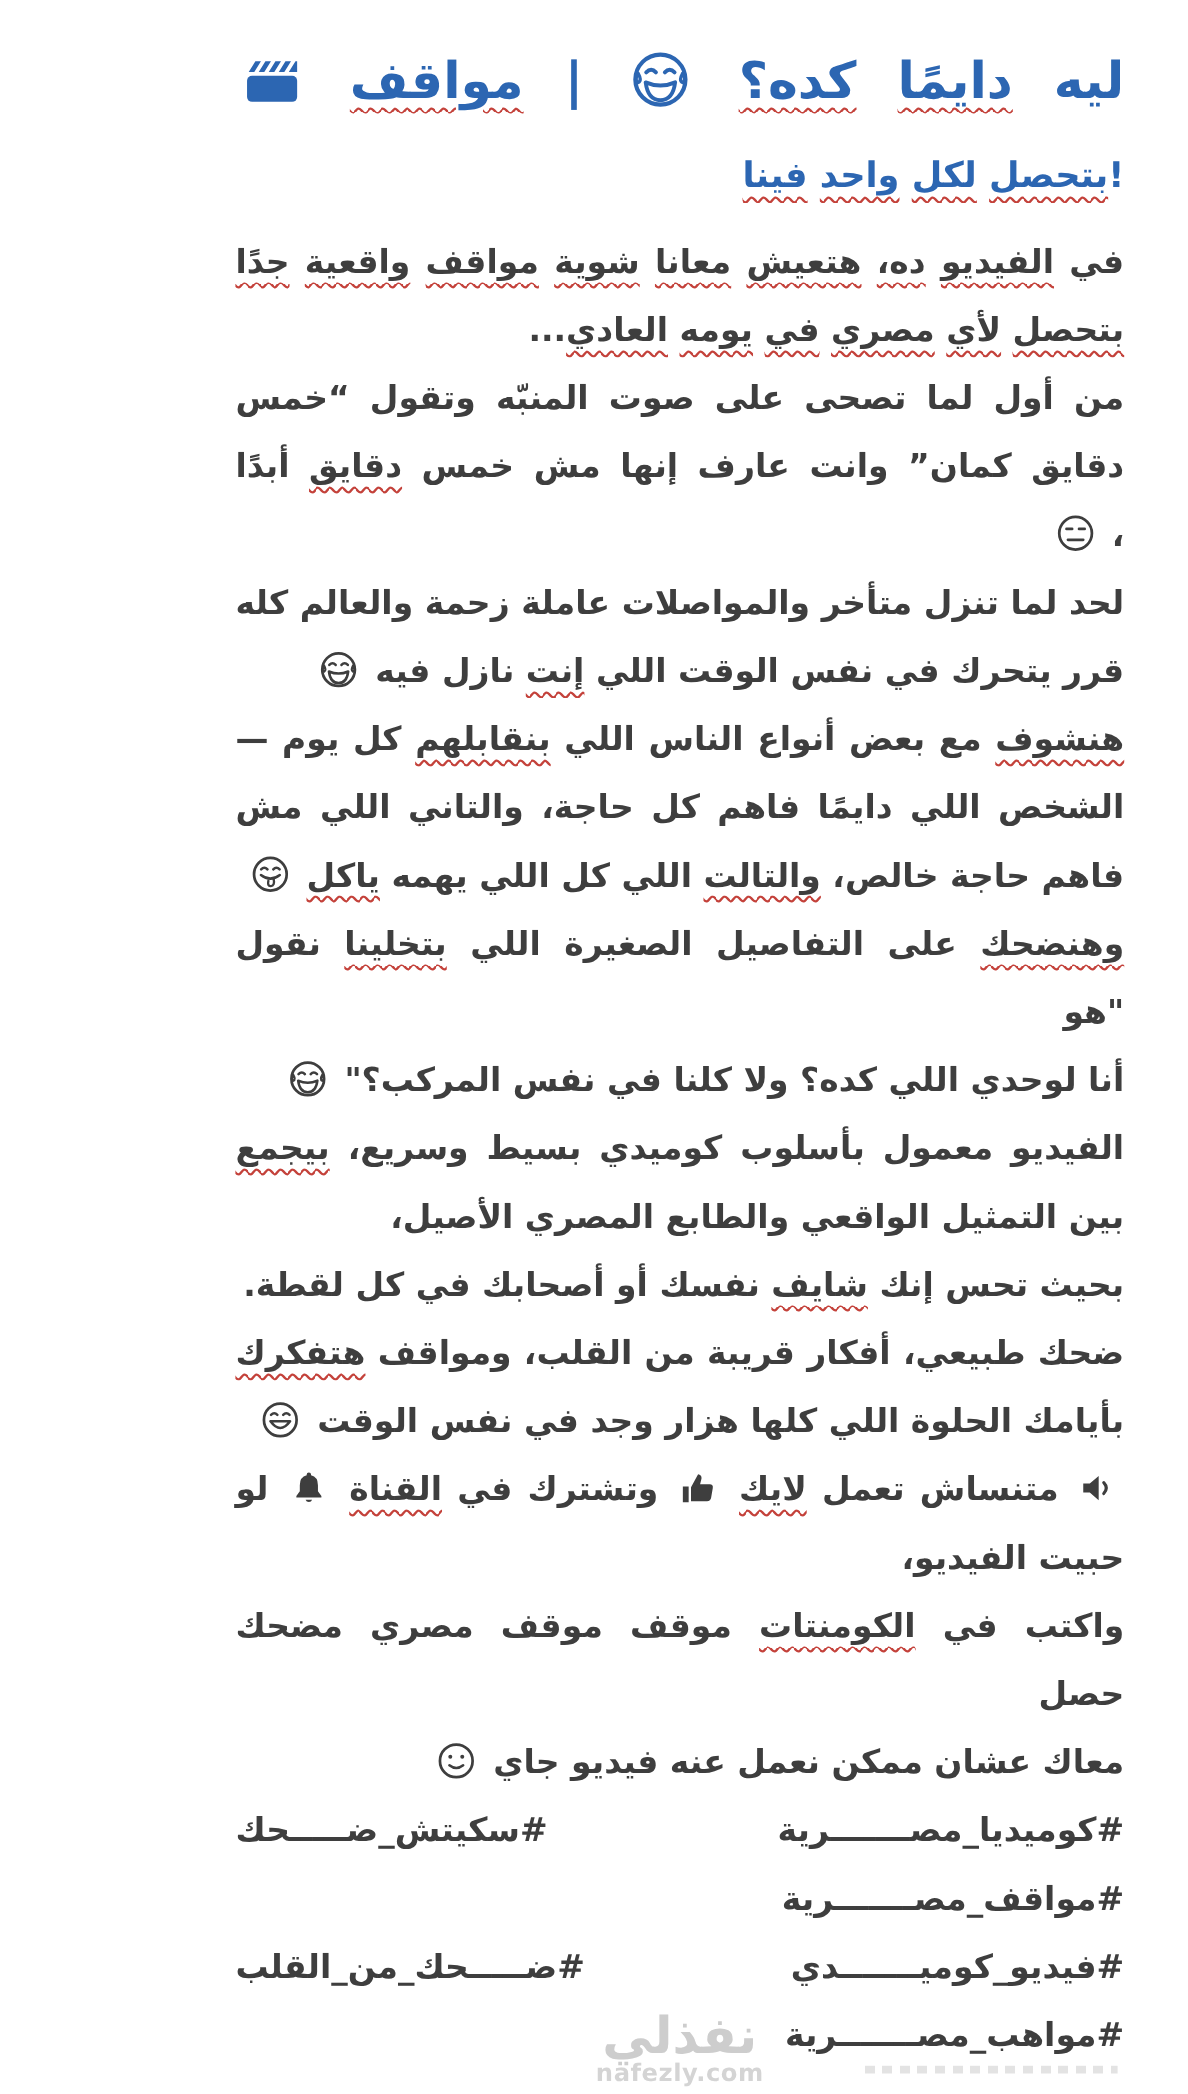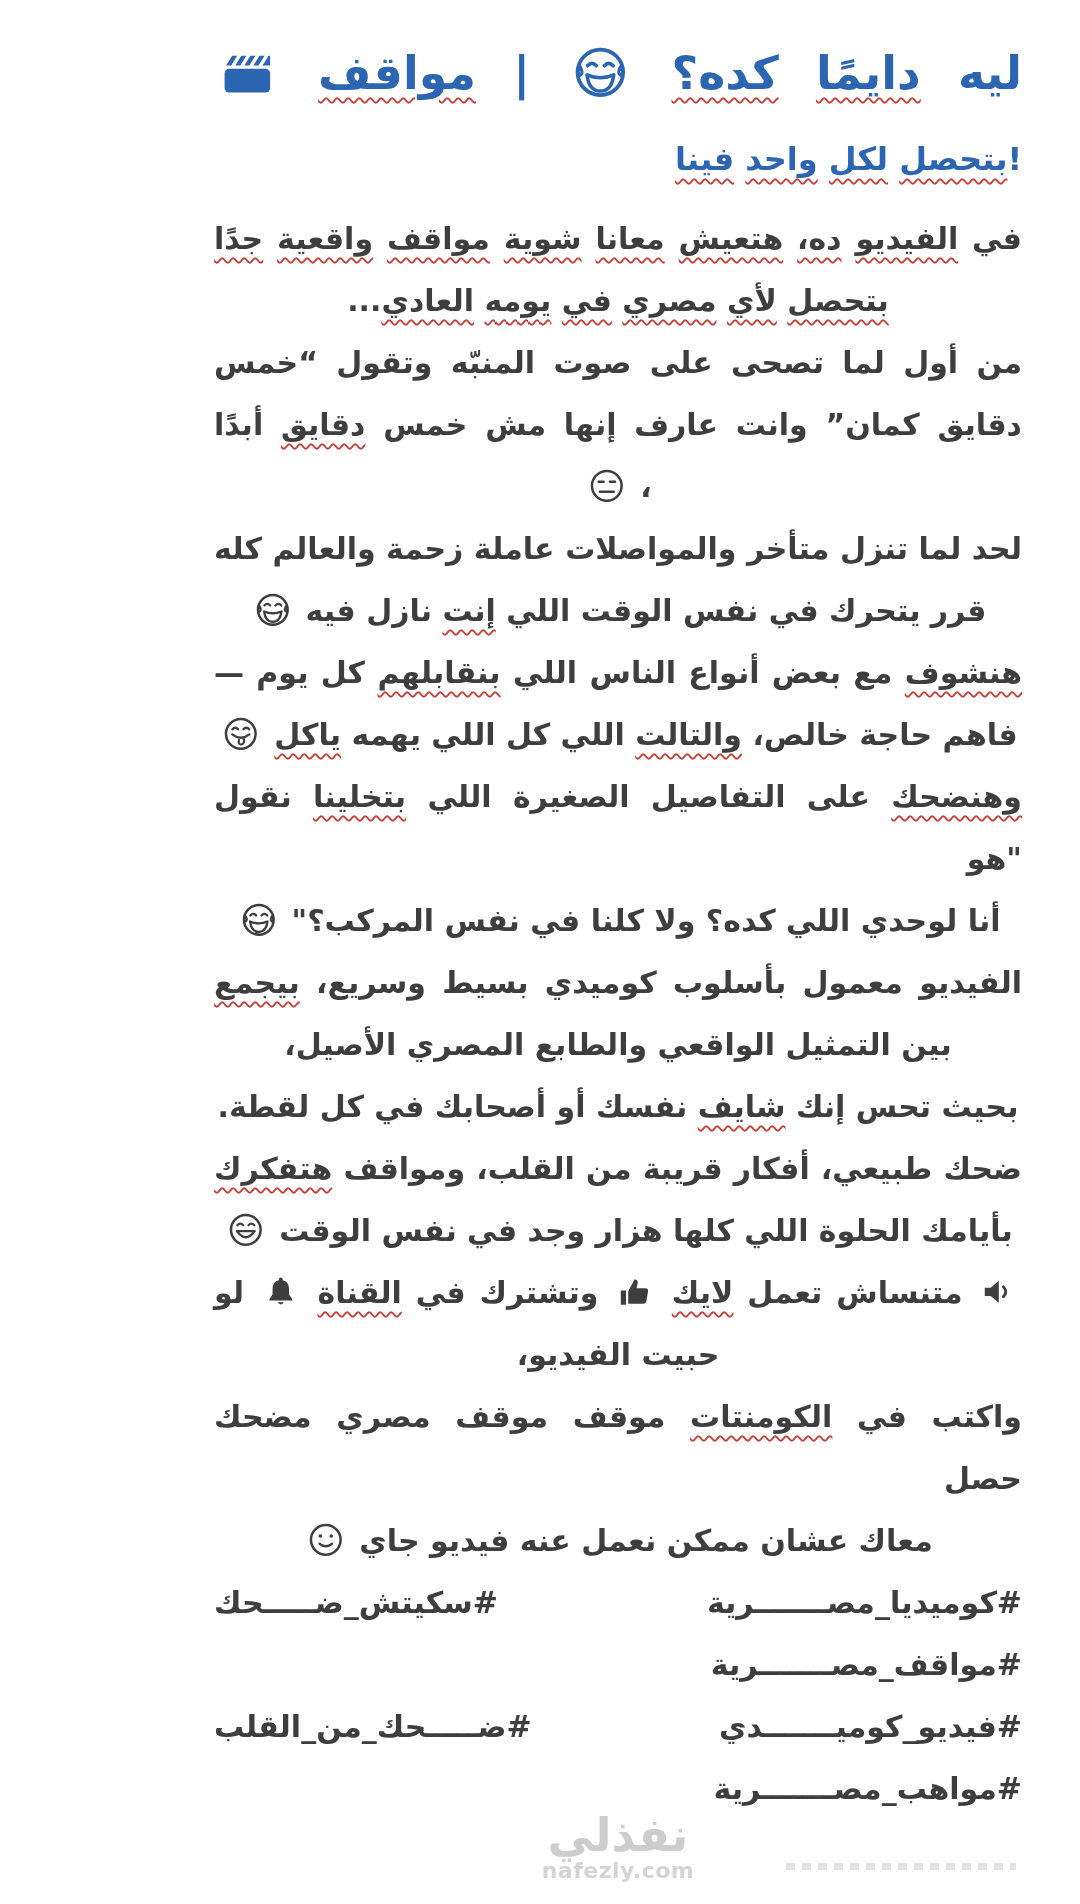--- a/index.html
+++ b/index.html
@@ -34,21 +34,21 @@
     line-height:66px;
     text-align:right;
   }
   .body{
     margin-top:16px;
     color:var(--ink);
     font-size:30px;
   }
   .line{
     line-height:62px;
-    text-align:center;
+    text-align:right;
   }
   .line.just{
     text-align:justify;
     text-align-last:justify;
   }
   .sq{
     text-decoration-line:underline;
     text-decoration-style:wavy;
     text-decoration-color:var(--squiggle);
     text-decoration-thickness:1.5px;
@@ -56,21 +56,21 @@
   }
   .emo{
     width:1.32em;height:1.32em;
     vertical-align:-0.3em;
     margin:0 3px;
     fill:currentColor;
   }
   .watermark{
     position:absolute;
     left:0;right:0;
-    bottom:20px;
+    bottom:5px;
     text-align:center;
     color:var(--watermark);
   }
   .wm-logo{
     font-size:46px;
     line-height:46px;
     letter-spacing:1px;
     color:#cdcdcd;
   }
   .wm-domain{
@@ -165,20 +165,21 @@
         <div class="line just"><span>من أول لما تصحى على صوت المنبّه وتقول “خمس</span></div>
         <div class="line just"><span>دقايق كمان” وانت عارف إنها مش خمس </span><span class="sq">دقايق</span><span> أبدًا</span></div>
         <div class="line"><span>، </span><svg class="emo" viewBox="0 0 24 24">
             <use href="#sym-face-expressionless"></use>
           </svg></div>
         <div class="line just"><span>لحد لما تنزل متأخر والمواصلات عاملة زحمة والعالم كله</span></div>
         <div class="line"><span>قرر يتحرك في نفس الوقت اللي </span><span class="sq">إنت</span><span> نازل فيه </span><svg class="emo" viewBox="0 0 24 24">
             <use href="#sym-face-joy"></use>
           </svg></div>
         <div class="line just"><span class="sq">هنشوف</span><span> مع بعض أنواع الناس اللي </span><span class="sq">بنقابلهم</span><span> كل يوم —</span></div>
+        <div class="line just"><span>الشخص اللي دايمًا فاهم كل حاجة، والتاني اللي مش</span></div>
         <div class="line"><span>فاهم حاجة خالص، </span><span class="sq">والتالت</span><span> اللي كل اللي يهمه </span><span class="sq">ياكل</span><span> </span><svg class="emo" viewBox="0 0 24 24">
             <use href="#sym-face-tongue"></use>
           </svg></div>
         <div class="line just"><span class="sq">وهنضحك</span><span> على التفاصيل الصغيرة اللي </span><span class="sq">بتخلينا</span><span> نقول "هو</span></div>
         <div class="line"><span>أنا لوحدي اللي كده؟ ولا كلنا في نفس المركب؟" </span><svg class="emo" viewBox="0 0 24 24">
             <use href="#sym-face-joy"></use>
           </svg></div>
         <div class="line just"><span>الفيديو معمول بأسلوب كوميدي بسيط وسريع، </span><span class="sq">بيجمع</span></div>
         <div class="line"><span>بين التمثيل الواقعي والطابع المصري الأصيل،</span></div>
         <div class="line"><span>بحيث تحس إنك </span><span class="sq">شايف</span><span> نفسك أو أصحابك في كل لقطة.</span></div>

